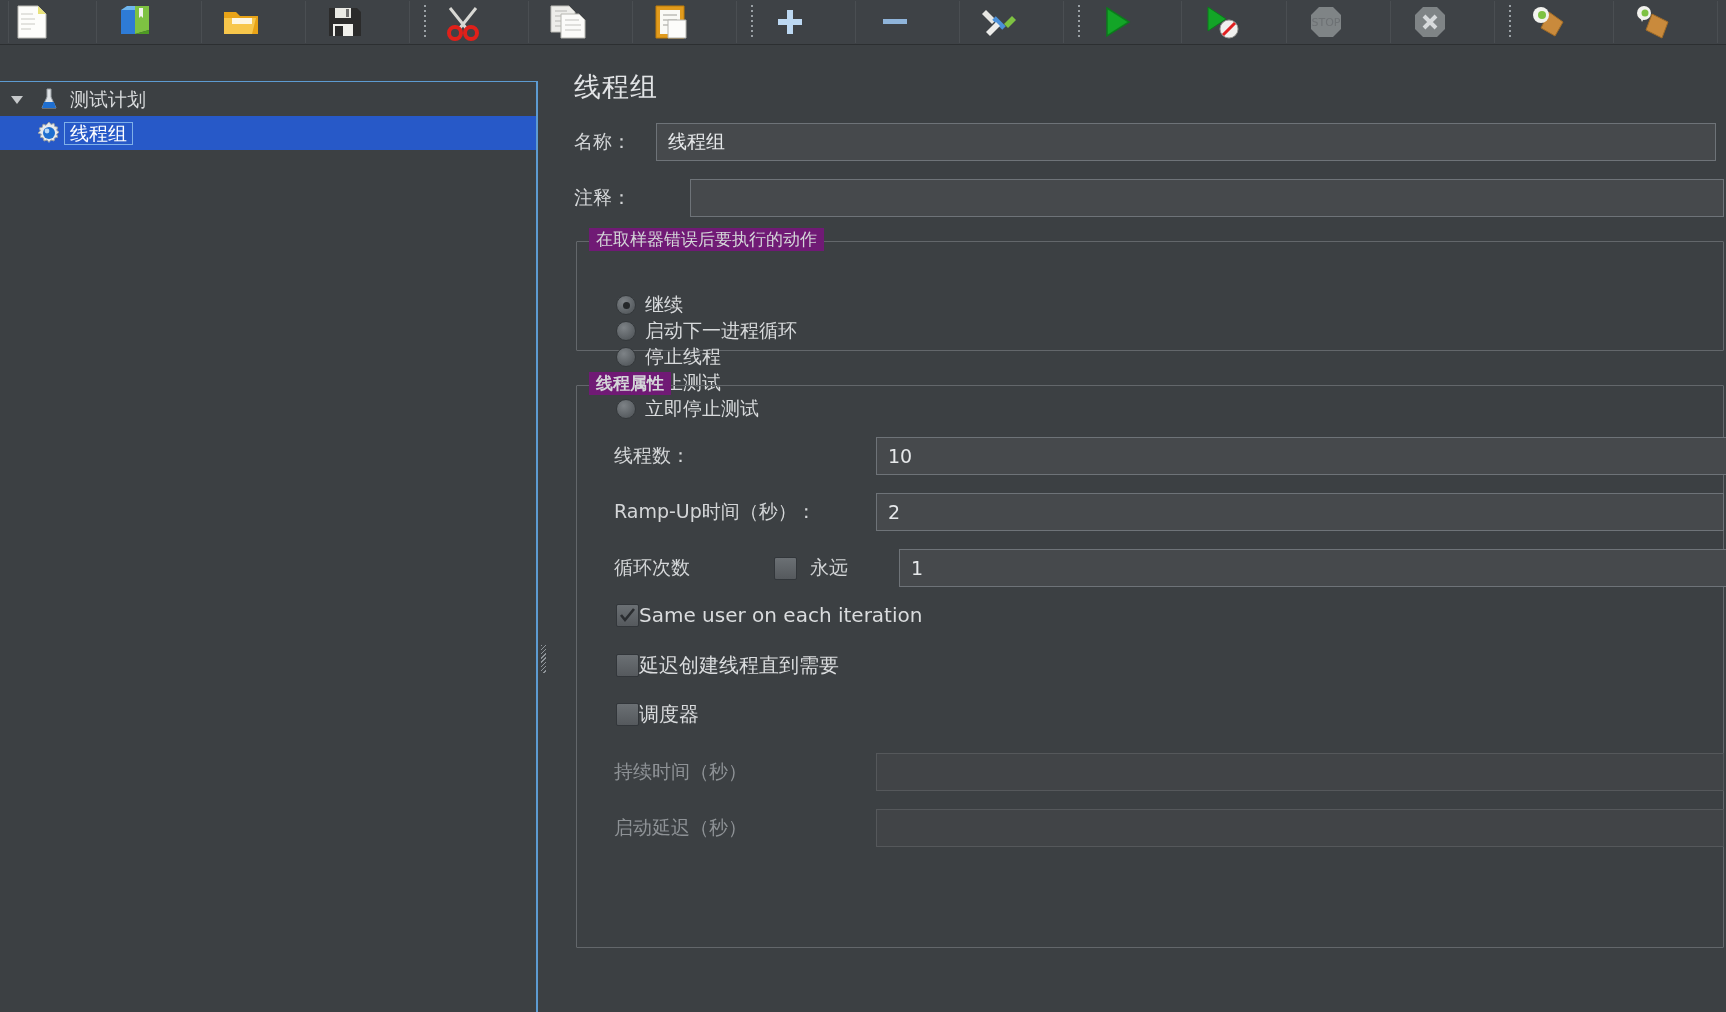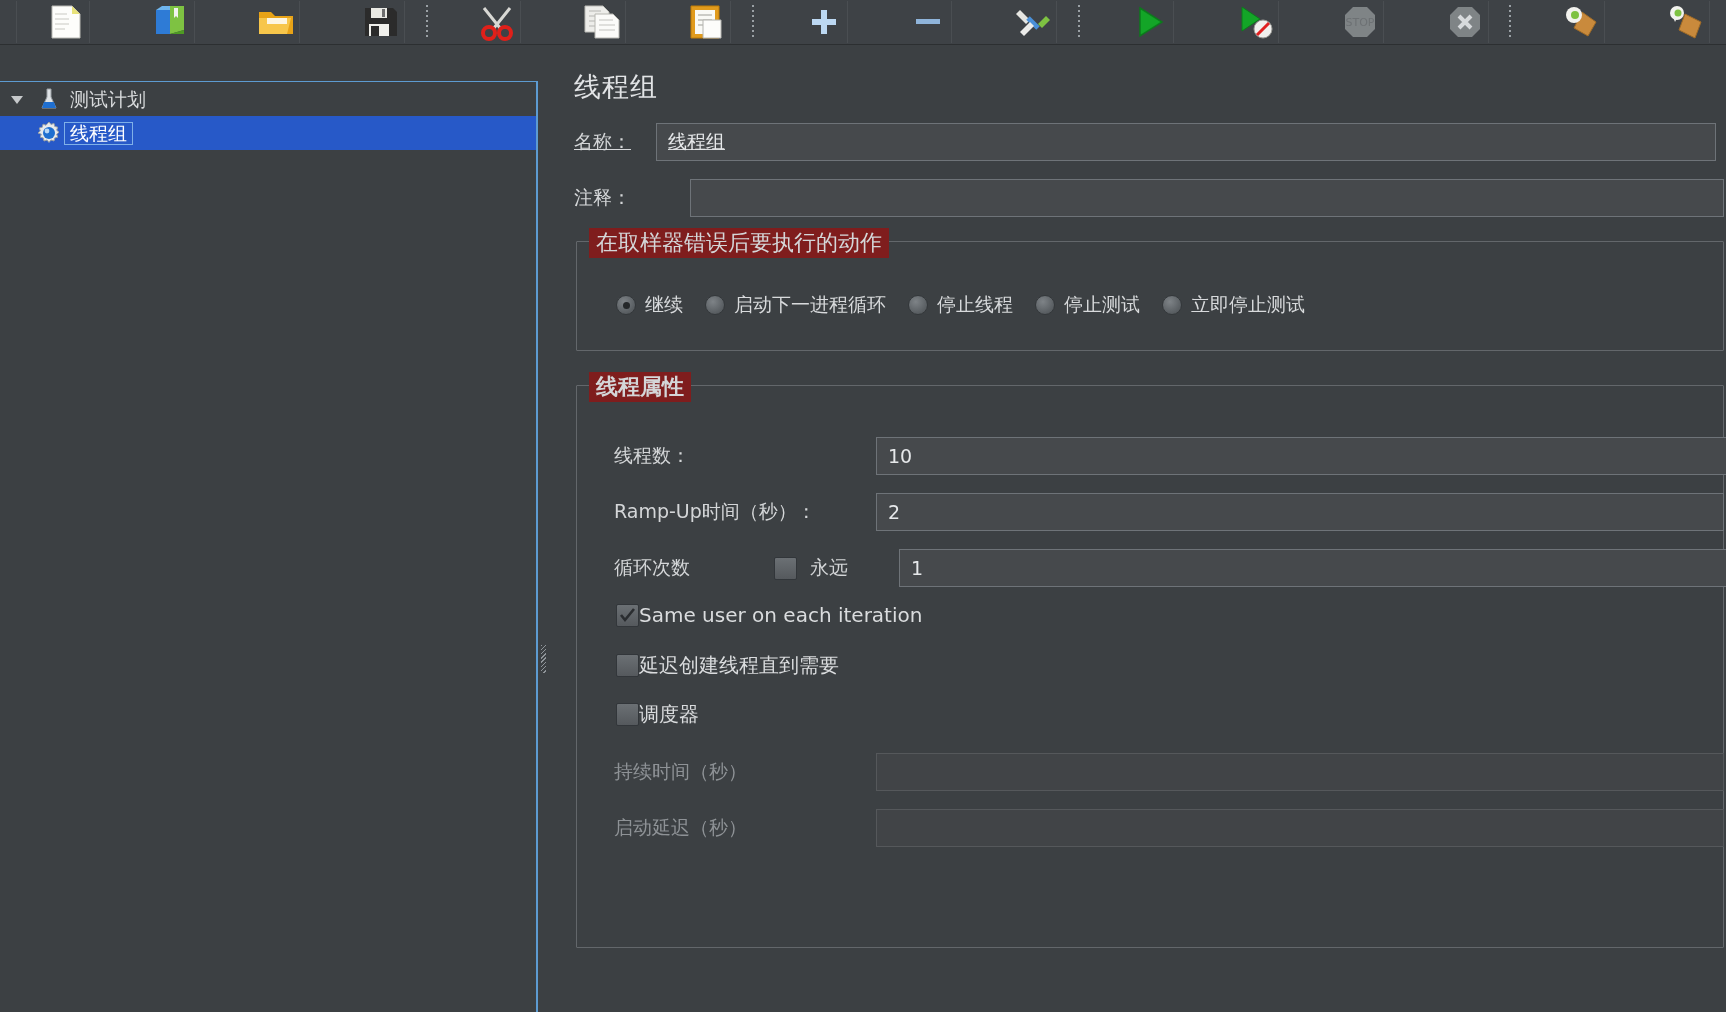--- a/index.html
+++ b/index.html
@@ -12,22 +12,22 @@
   }
   .app{position:relative;width:1726px;height:1012px;}
 
   
   .toolbar{
     position:absolute;left:0;top:0;width:1726px;height:44px;
     background:#3e4246;border-bottom:1px solid #2c2f31;
     display:flex;align-items:center;
   }
   .tbtn{
-    width:88px;height:42px;margin:16px;
-    display:flex;align-items:center;justify-content:flex-end;
+    width:88px;height:42px;margin:8px;
+    display:flex;align-items:center;justify-content:flex-start;
     border-right:1px solid #4a4e52;
     position:relative;
   }
   .tbtn.first{border-left:1px solid #4a4e52;}
   .sep{width:14px;height:42px;display:flex;align-items:center;justify-content:center;}
   .sep i{
     display:block;width:2px;height:34px;
     background:repeating-linear-gradient(to bottom,#9aa0a5 0 2px,transparent 2px 5px);
   }
   .ico{width:46px;height:40px;position:relative;display:block;}
@@ -74,26 +74,26 @@
     background:#46494c;border:1px solid #6e7378;height:38px;
     display:flex;align-items:center;padding-left:11px;font-size:19px;color:#e6e8ea;
     box-sizing:border-box;
   }
   .field.empty{background:#46494c;}
   .field.disabled{background:#414447;border-color:#55585b;}
 
   
   .group{position:absolute;border:1px solid #63676b;border-radius:1px;box-sizing:border-box;}
   .glabel{
-    position:absolute;top:-14px;left:12px;background:#7f1d1d;padding:0 7px;
-    font-size:22px;color:#d4d6d8;white-space:nowrap;
-  }
-
-  
-  .radio-row{position:absolute;display:flex;align-items:flex-start;}
+    position:absolute;top:-14px;left:12px;background:#701a75;padding:0 7px;
+    font-size:17px;color:#d4d6d8;white-space:nowrap;
+  }
+
+  
+  .radio-row{position:absolute;display:flex;align-items:flex-start;flex-direction:column;}
   .radio{display:flex;align-items:center;margin-right:22px;}
   .rdot{
     width:20px;height:20px;border-radius:50%;
     background:radial-gradient(circle at 38% 32%,#7e8387 0%,#5b6064 65%,#4c5053 100%);
     border:1px solid #34383b;box-sizing:border-box;margin-right:9px;
     display:flex;align-items:center;justify-content:center;flex:none;
   }
   .rdot i{display:none;width:7px;height:7px;border-radius:50%;background:#25282a;}
   .radio.on .rdot i{display:block;}
   .rlabel{font-size:19px;color:#d8dadc;white-space:nowrap;}
@@ -332,21 +332,21 @@
   </div>
 
   <div class="splitter">
     <div class="grip"></div>
   </div>
 
   <div class="main">
 
     <div class="ptitle">线程组</div>
 
-    <div class="frow" style="left:26px;top:78px;width:1150px;text-decoration:underline;">
+    <div class="frow" style="left:26px;top:78px;width:1150px;">
       <span class="flabel" style="width:82px;">名称：</span>
       <span class="field" style="width:1060px;">线程组</span>
     </div>
 
     <div class="frow" style="left:26px;top:134px;width:1150px;gap:36px;">
       <span class="flabel" style="width:82px;">注释：</span>
       <span class="field empty" style="width:1060px;"></span>
     </div>
 
     <div class="group" style="left:28px;top:196px;width:1148px;height:110px;">

